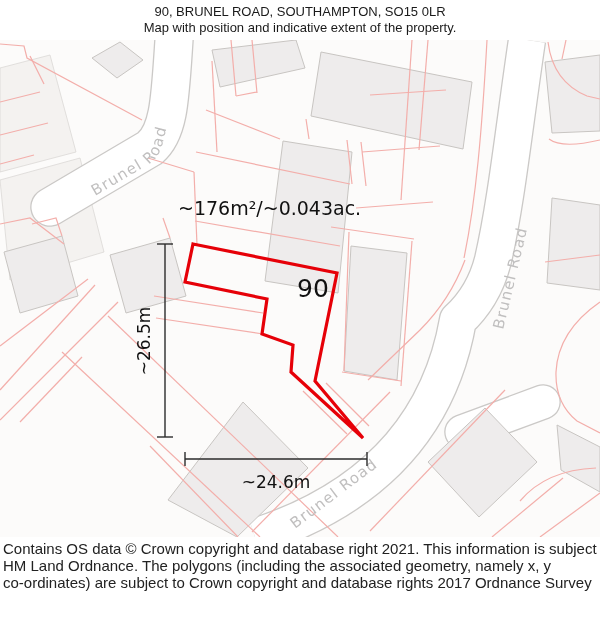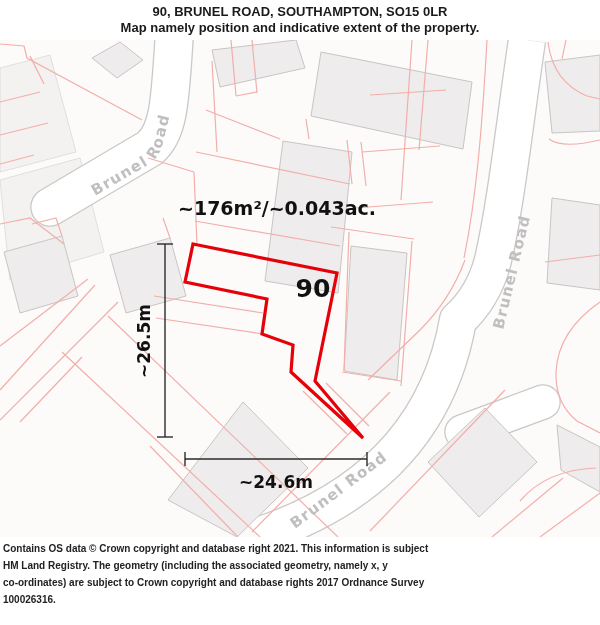--- a/index.html
+++ b/index.html
@@ -1,37 +1,37 @@
 <!DOCTYPE html>
 <html><head>
 <meta charset="utf-8">
 <style>
   html,body{margin:0;padding:0;background:#ffffff;}
   #page{position:relative;width:600px;height:625px;background:#a21caf;overflow:hidden;
-        font-family:"DejaVu Sans",sans-serif;font-weight:bold;}
+        font-family:"DejaVu Sans",sans-serif;}
   #header{position:absolute;top:0;left:0;width:600px;height:40px;text-align:center;background:#ffffff;}
   #header .title{font-size:13px;color:#1a1a1a;padding-top:4px;line-height:16px;
         font-family:"Liberation Sans",sans-serif;}
   #header .subtitle{font-size:13px;color:#1a1a1a;line-height:16px;
         font-family:"Liberation Sans",sans-serif;}
   #map-wrap{position:absolute;top:40px;left:0;width:600px;height:497px;}
   #footer{position:absolute;top:537px;left:0;width:600px;height:88px;background:#ffffff;
         padding:3px 0 0 3px;box-sizing:border-box;}
-  #footer .fline{font-size:10px;line-height:17px;color:#222222;white-space:nowrap;
+  #footer .fline{font-size:15px;line-height:17px;color:#222222;white-space:nowrap;
         font-family:"Liberation Sans",sans-serif;}
   svg text{font-family:"DejaVu Sans",sans-serif;}
 </style>
 </head>
 <body>
 
 <div id="page">
 
   <div id="header">
     <div class="title">90, BRUNEL ROAD, SOUTHAMPTON, SO15 0LR</div>
-    <div class="subtitle">Map namely position and indicative extent of the property.</div>
+    <div class="subtitle">Map with position and indicative extent of the property.</div>
   </div>
 
   <div id="map-wrap">
     <svg id="map-svg" width="600" height="497" viewBox="0 40 600 497" xmlns="http://www.w3.org/2000/svg">
         <rect x="0" y="40" width="600" height="497" fill="#fcfbfa"></rect>
         <path d="M 0,68 L 50,55 L 76,152 L 0,172 Z" fill="#f4f2f0" stroke="#dbd8d5" stroke-width="0.8"></path>
         <path d="M 0,180 L 80,158 L 104,252 L 10,280 Z" fill="#f4f2f0" stroke="#dbd8d5" stroke-width="0.8"></path>
         <path d="M 174,40 C 170,100 169,132 150,148 L 50,207" fill="none" stroke="#cbc9c7" stroke-width="39.6" stroke-linecap="round" stroke-linejoin="round"></path>
         <path d="M 527,40 C 514,128 506,204 493,260 Q 484,296 458,320 Q 430,480 255,537" fill="none" stroke="#cbc9c7" stroke-width="38.6" stroke-linecap="butt" stroke-linejoin="round"></path>
         <path d="M 462,432 L 543,402" fill="none" stroke="#cbc9c7" stroke-width="35.6" stroke-linecap="round" stroke-linejoin="round"></path>
@@ -119,18 +119,17 @@
         <path d="M 367,452 L 367,466" stroke="#2b2b2b" stroke-width="1.4" fill="none"></path>
         <text x="150" y="341" font-size="17" fill="#111111" text-anchor="middle" transform="rotate(-90 150 341)">~26.5m</text>
         <text x="276" y="488" font-size="17" fill="#111111" text-anchor="middle">~24.6m</text>
         <text x="178" y="215" font-size="19" fill="#111111">~176m²/~0.043ac.</text>
         <text x="313" y="297" font-size="25" fill="#111111" text-anchor="middle">90</text>
       </svg>
   </div>
 
   <div id="footer">
       <div class="fline">Contains OS data © Crown copyright and database right 2021. This information is subject</div>
-      <div class="fline">HM Land Registry. The geometry (including the associated geometry, namely x, y</div>
+      <div class="fline">HM Land Ordnance. The polygons (including the associated geometry, namely x, y</div>
       <div class="fline">co-ordinates) are subject to Crown copyright and database rights 2017 Ordnance Survey</div>
-      <div class="fline">100026316.</div>
     </div>
 
 </div>
 
 </body></html>

